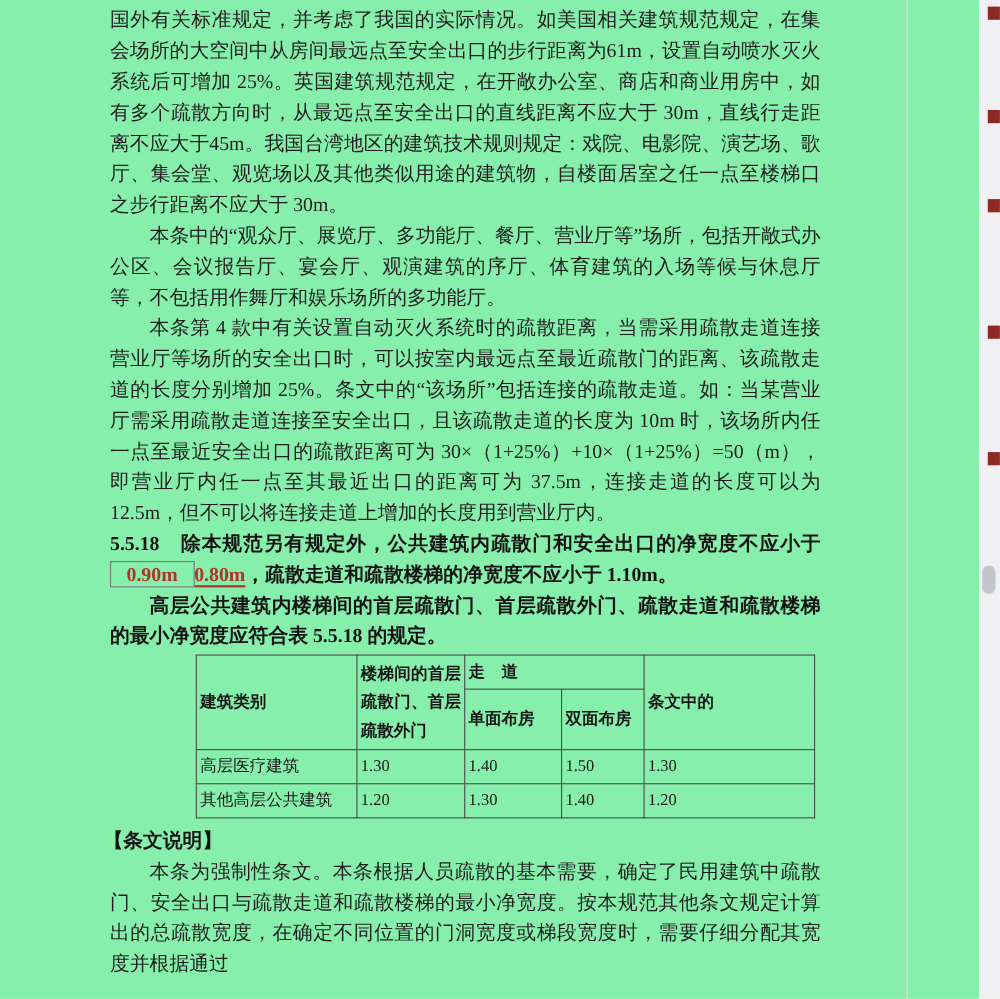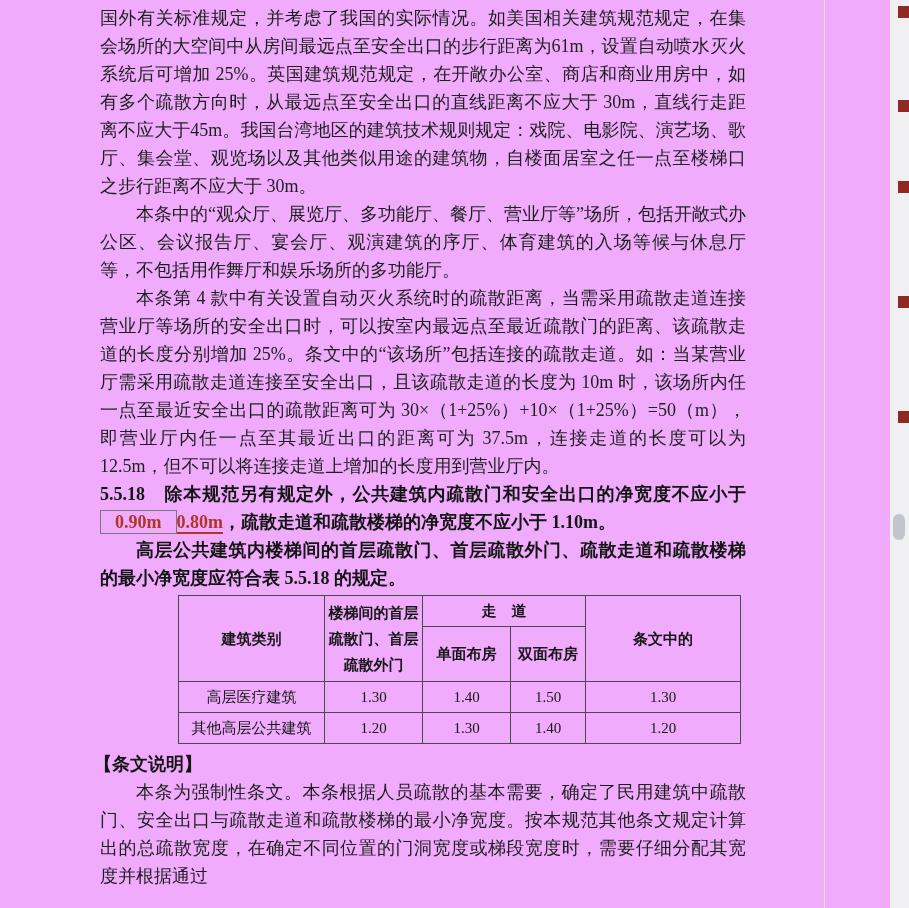--- a/index.html
+++ b/index.html
@@ -8,21 +8,21 @@
     width: 909px; height: 908px;
     background: #fbfbfc;
     overflow: hidden;
     position: relative;
     font-family: "Liberation Serif", "DejaVu Serif", serif;
     color: #1e1e1e;
   }
   .page {
     position: absolute; left: 0; top: 0;
     width: 890px; height: 908px;
-    background: #f0abfc;
+    background: #86efac;
   }
   .margin-line {
     position: absolute; left: 824px; top: 0;
     width: 1px; height: 908px;
     background: #e4e4e6;
   }
   .textblock {
     position: absolute; left: 100px; top: 4px;
     width: 646px;
     font-size: 18px; line-height: 28px;
@@ -50,21 +50,20 @@
   table.spec {
     border-collapse: collapse;
     margin: 3px 0 0 78px;
     width: 562px;
     font-size: 15px;
     table-layout: fixed;
     color: #161616;
   }
   table.spec th, table.spec td {
     border: 1px solid #4a4a4a;
-    text-align: center;
     vertical-align: middle;
     padding: 1px 3px;
     font-weight: normal;
   }
   table.spec th, td.cat { font-weight: bold; }
   .h-top { height: 27px; }
   .h-sub { height: 55px; }
   .h-row { height: 30px; }
   th.wrap3 { line-height: 26px; }
   .note-title {

